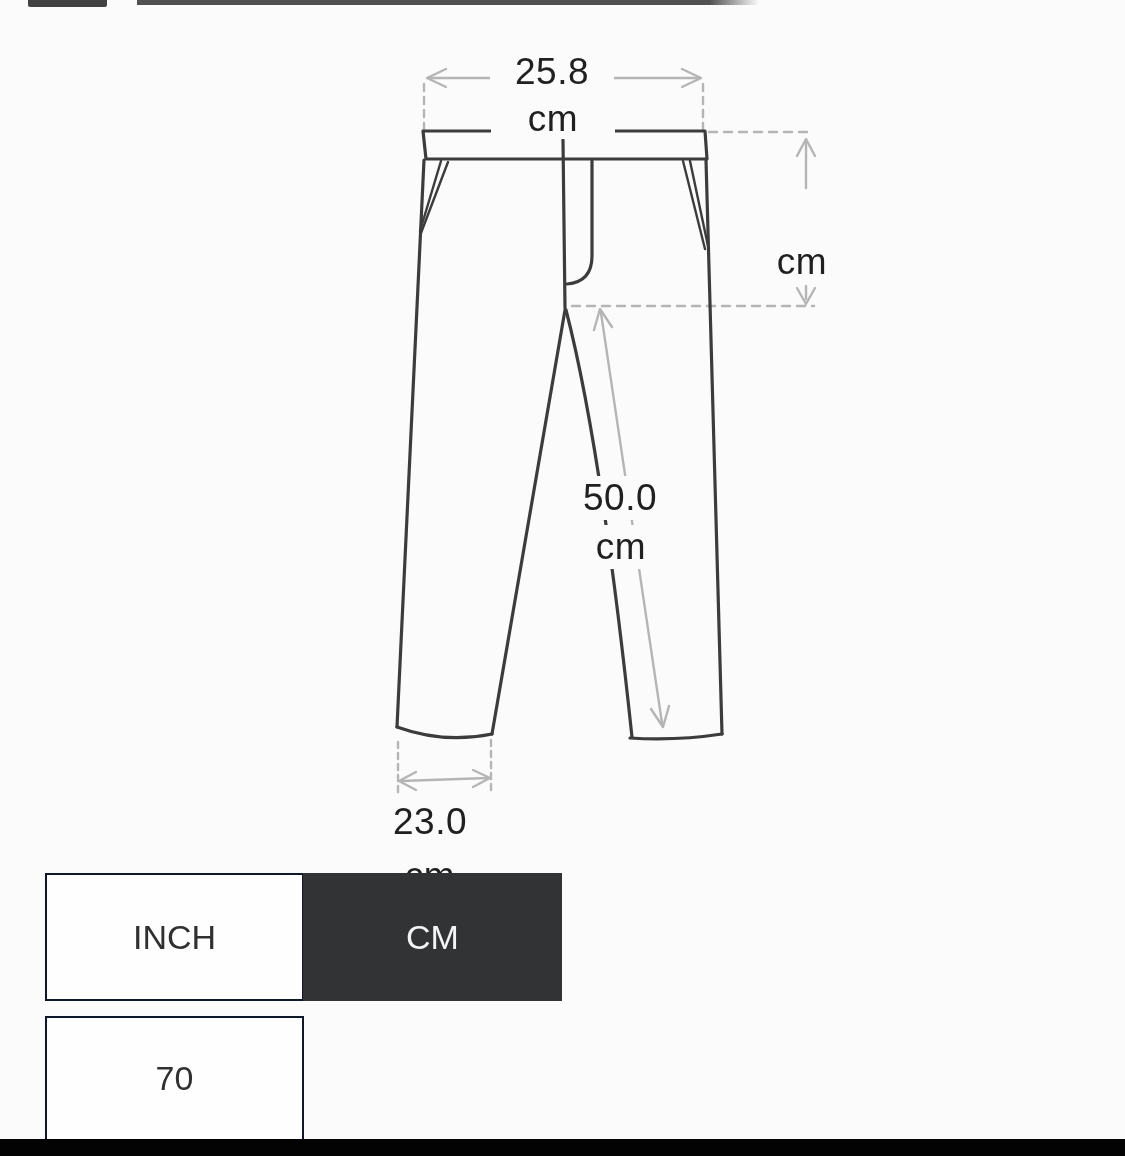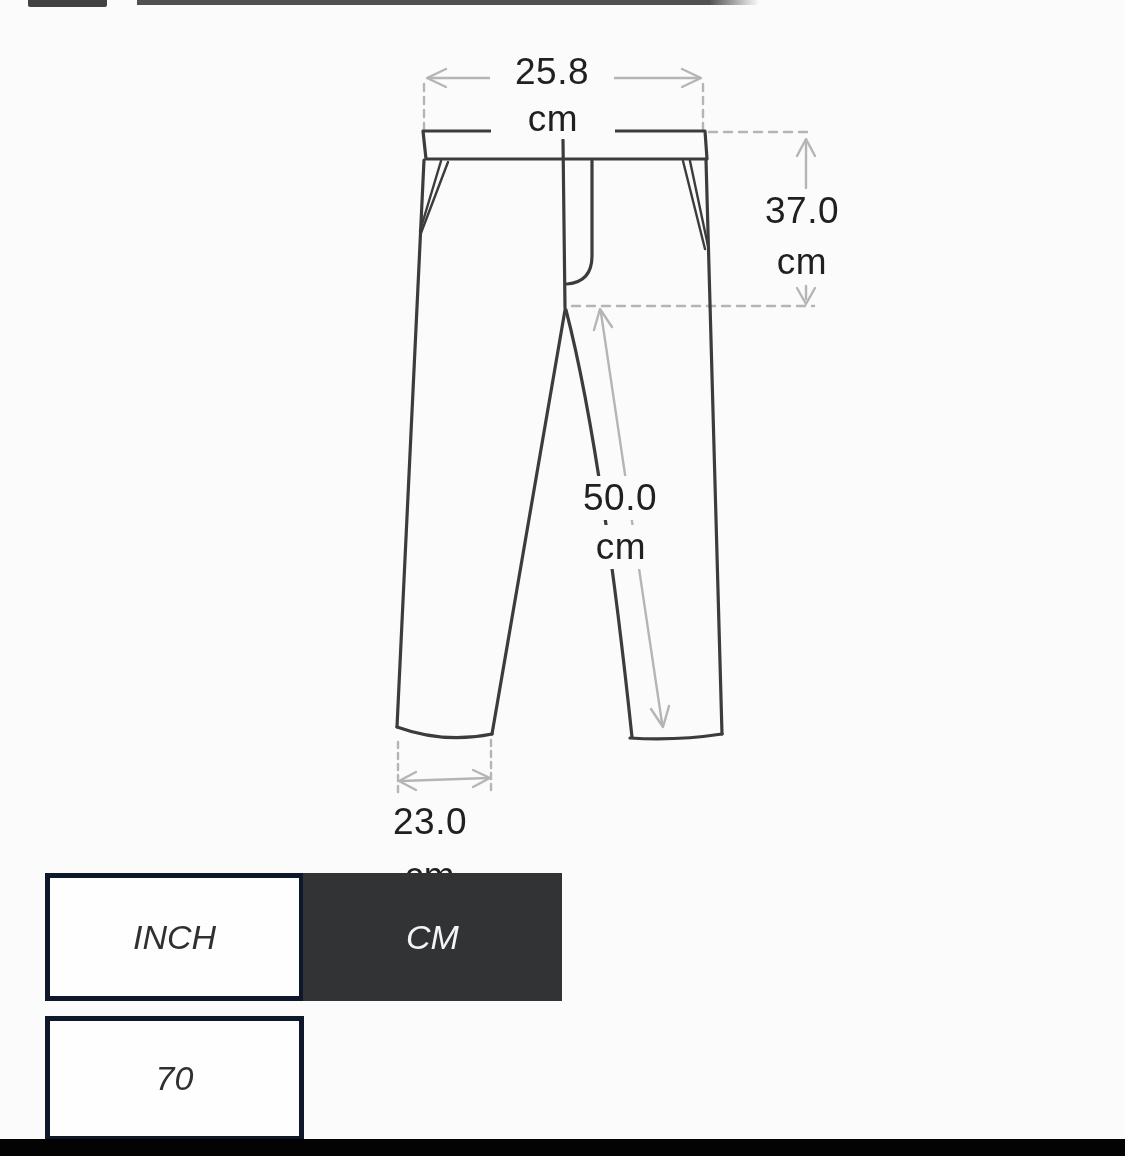--- a/index.html
+++ b/index.html
@@ -37,22 +37,21 @@
     position:absolute;left:45px;display:flex;z-index:10;
   }
   .toggle-row{top:873px;}
   .size-row{top:1016px;}
   .cell{
     box-sizing:border-box;
     width:259px;
     display:flex;align-items:center;justify-content:center;
     font-size:34px;color:#303030;
     background:#fefefe;
-    border:5px solid #0f172a;
-    font-style:italic;
+    border:2px solid #0f172a;
   }
   .toggle-row .cell{height:128px;}
   .size-row .cell{height:125px;}
   .cell + .cell{margin-left:-1px;}
   .cell.dark{
     background:#313335;border-color:#313335;color:#f4f4f4;z-index:11;
   }
   
   .bottom-bar{
     position:absolute;left:0;top:1139px;width:1125px;height:17px;
@@ -109,21 +108,20 @@
       <path d="M441 161 L420 231" stroke-width="2.4"></path>
       <path d="M448 162 L421 233" stroke-width="2.4"></path>
       <path d="M683 161 L705 249" stroke-width="2.4"></path>
       <path d="M690 161 L708 246" stroke-width="2.4"></path>
     </g>
   </svg>
 
   <div class="dim-label" style="left:490px;top:50px;">25.8</div>
   <div class="dim-label" style="left:491px;top:99px;height:40px;line-height:40px;">cm</div>
 
-  <div class="dim-label" style="left:740px;top:189px;">37.0</div>
   <div class="dim-label" style="left:740px;top:240px;">cm</div>
 
   <div class="dim-label" style="left:558px;top:476px;">50.0</div>
   <div class="dim-label" style="left:559px;top:525px;">cm</div>
 
   <div class="dim-label" style="left:368px;top:800px;">23.0</div>
   <div class="dim-label" style="left:368px;top:854px;">cm</div>
 
   <div class="toggle-row">
     <div class="cell">INCH</div>

